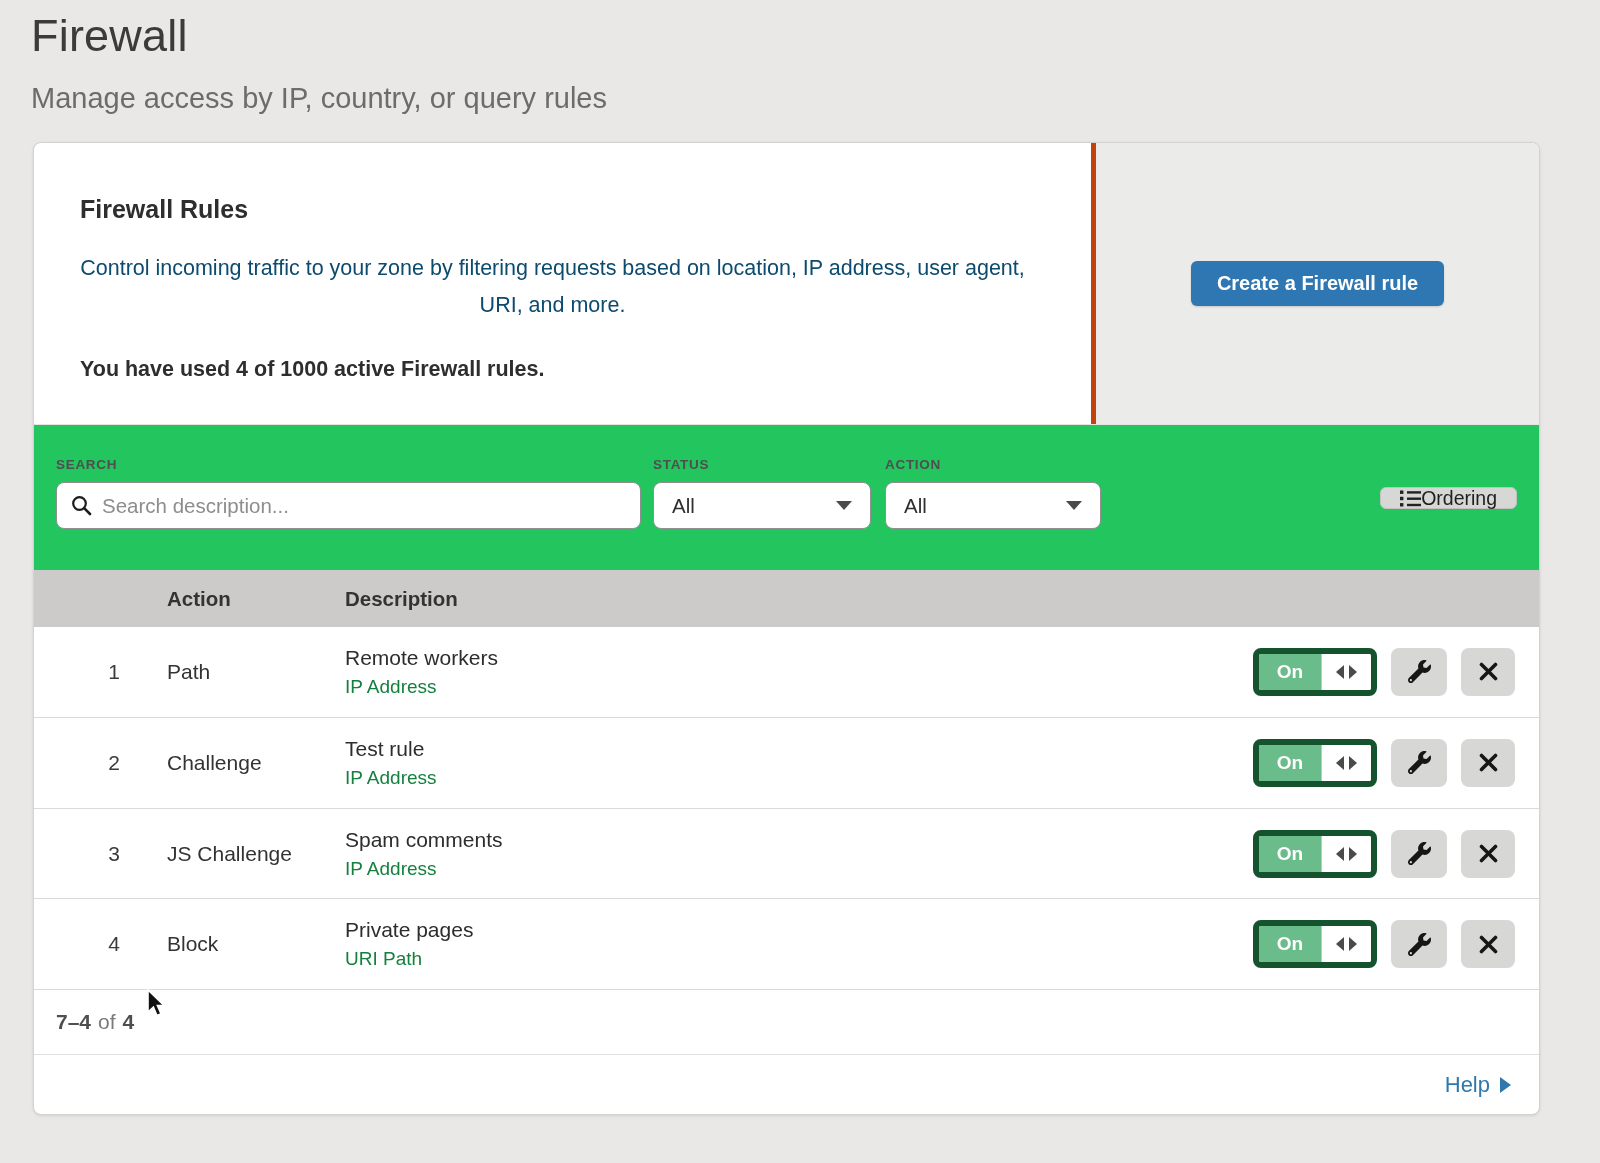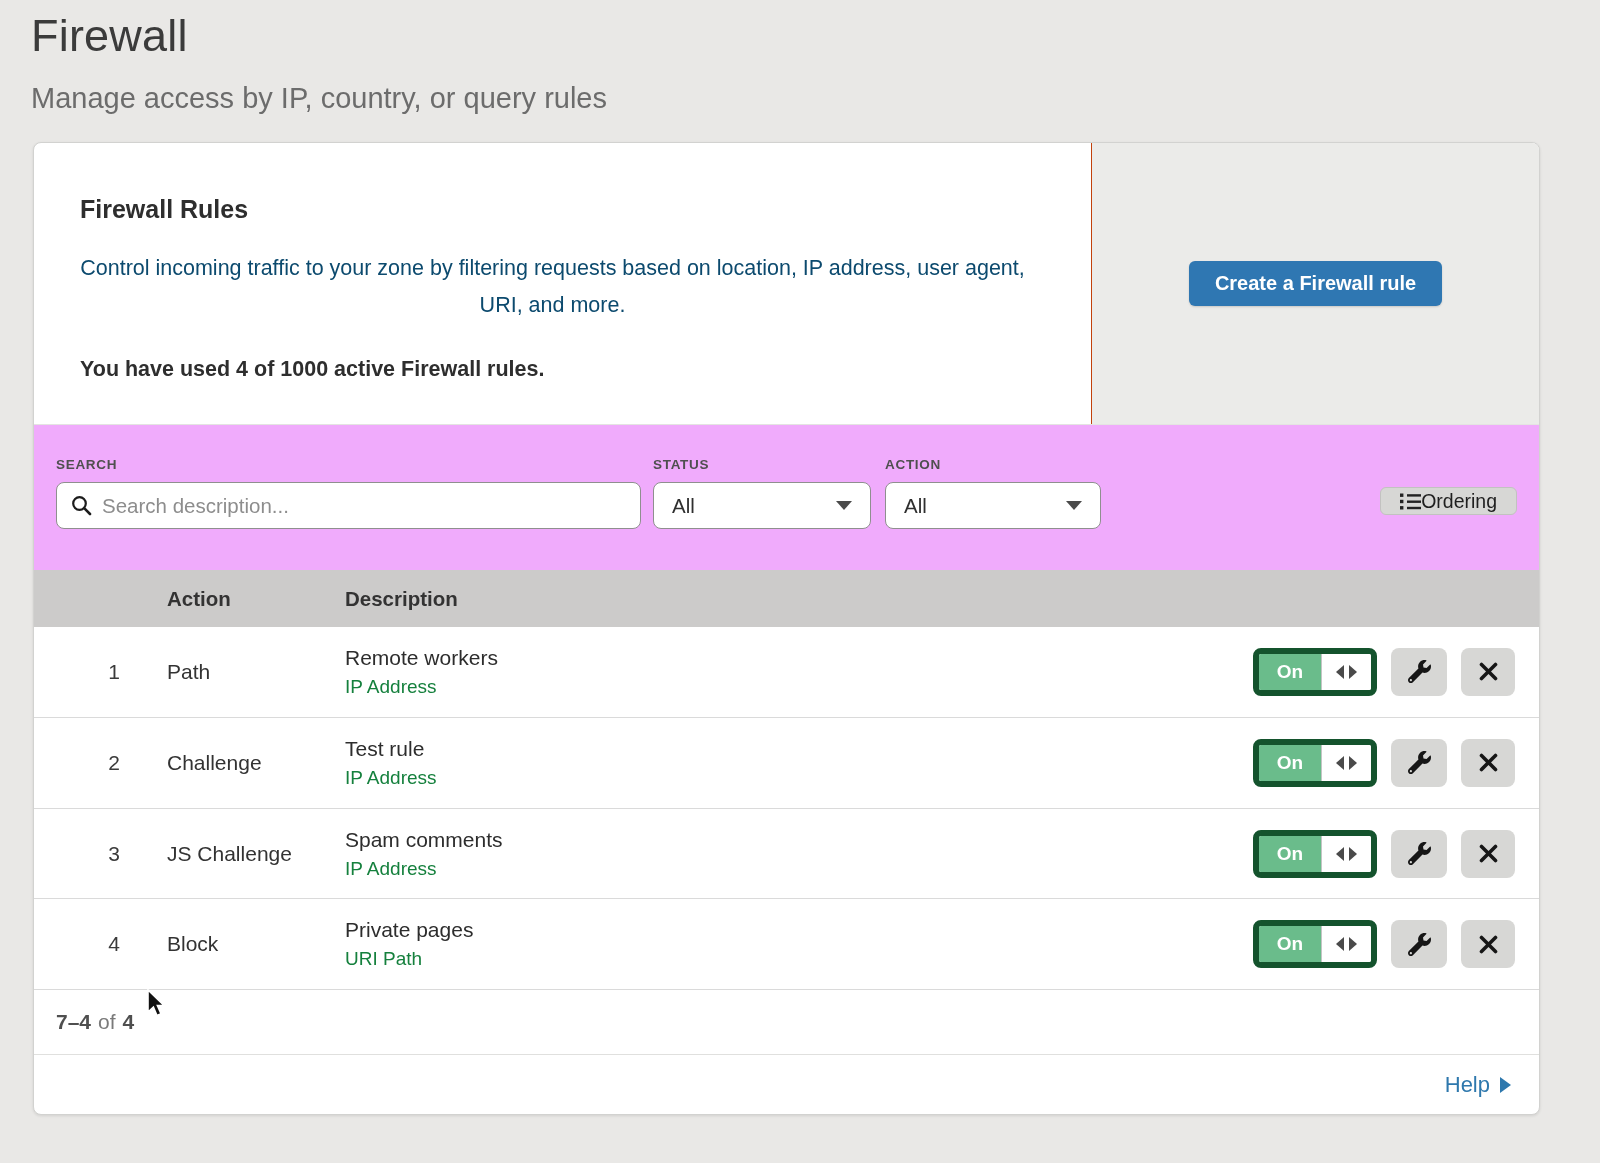--- a/index.html
+++ b/index.html
@@ -28,33 +28,33 @@
     overflow: hidden;
   }
 
   
   .intro-section { height: 283px; display: flex; border-bottom: 1px solid #e4e4e2; }
   .intro-left { width: 1057px; padding: 52px 53px 0 46px; }
   .intro-heading { font-size: 25px; font-weight: 700; color: #2e2e2e; }
   .intro-desc { margin-top: 26px; font-size: 21.5px; line-height: 37px; color: #0c4a6e; max-width: 945px; text-align: center; }
   .intro-usage { margin-top: 33px; font-size: 21.5px; font-weight: 700; color: #2e2e2e; }
   .intro-right {
-    flex: 1; background: #ebebe9; border-left: 1px solid #c2410c;
+    flex: 1; background: #ebebe9; border-left: 5px solid #c2410c;
     display: flex; align-items: center; justify-content: center;
   }
   .create-rule-btn {
     background: var(--accent-blue, #2f77b2);
     color: #ffffff; border: none; border-radius: 6px;
     font-family: inherit; font-size: 20px; font-weight: 700;
     padding: 11px 26px; cursor: pointer;
     box-shadow: 0 1px 2px rgba(0,0,0,0.15);
   }
 
   
-  .filters-section { position: relative; height: 145px; background: #f0abfc; }
+  .filters-section { position: relative; height: 145px; background: #22c55e; }
   .filter-label {
     position: absolute; top: 32px;
     font-size: 13.5px; font-weight: 700; letter-spacing: 0.7px; color: #4f4f4f;
   }
   .lbl-search { left: 22px; } .lbl-status { left: 619px; } .lbl-action { left: 851px; }
   .search-box {
     position: absolute; left: 22px; top: 57px; width: 585px; height: 47px;
     border: 1.5px solid #8f8f8f; border-radius: 8px; background: #fff;
     display: flex; align-items: center; padding: 0 14px;
   }
@@ -72,21 +72,21 @@
     padding: 0 18px; font-size: 20.5px; color: #2f2f2f; cursor: pointer;
   }
   .select-status { left: 619px; width: 218px; }
   .select-action { left: 851px; width: 216px; }
   .caret-down {
     width: 0; height: 0;
     border-left: 8px solid transparent; border-right: 8px solid transparent;
     border-top: 9px solid #4a4a4a;
   }
   .ordering-btn {
-    position: absolute; top: 62px; right: 22px; height: 28px;
+    position: absolute; top: 62px; right: 22px; height: 22px;
     background: #d7d7d5; border: 1px solid #c2c2c0; border-radius: 6px;
     display: flex; align-items: center; gap: 0; padding: 0 19px;
     font-family: inherit; font-size: 19.5px; color: #1f1f1f; cursor: pointer;
   }
 
   
   .table-header {
     height: 57px; background: #cccbca;
     display: flex; align-items: center;
     font-size: 20.5px; font-weight: 700; color: #333;

